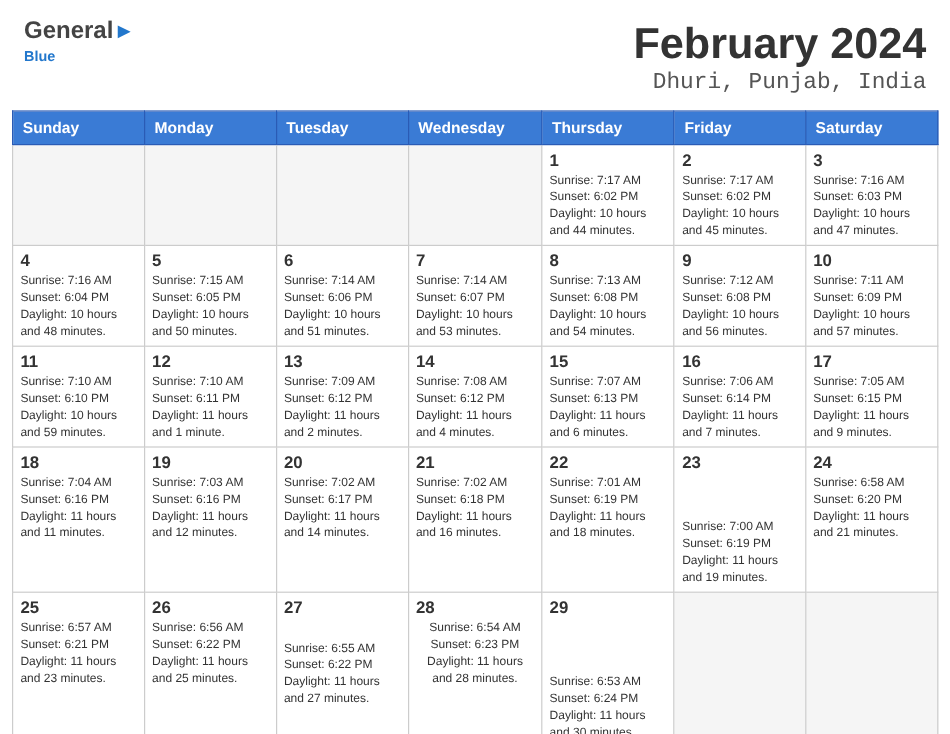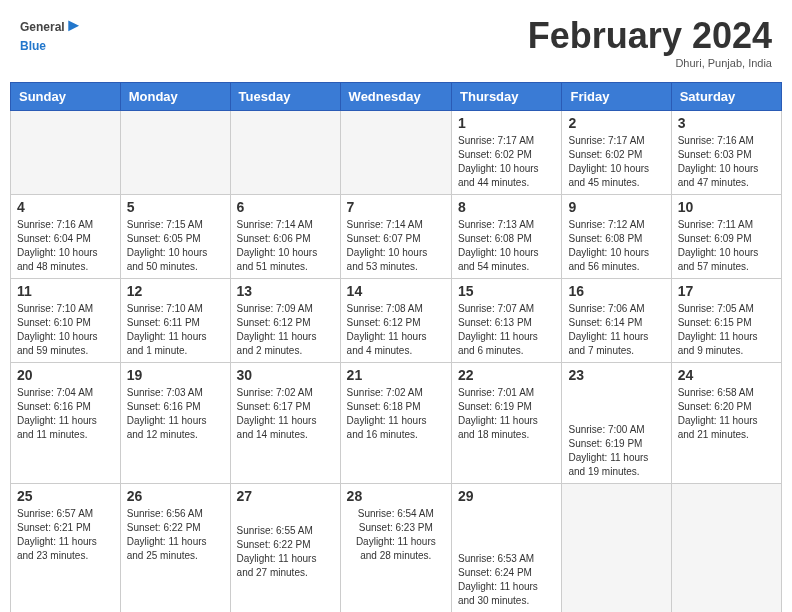--- a/index.html
+++ b/index.html
@@ -19,22 +19,23 @@
     }
     .title-area {
       text-align: right;
     }
     .month-title {
       font-size: 36px;
       font-weight: bold;
       color: #333;
     }
     .location {
-      font-size: 11px;
+      font-size: 19px;
       color: #555;
+      font-family: Liberation Mono, monospace;
     }
     .calendar {
       width: 100%;
       border-collapse: collapse;
       font-size: 11px;
       border-radius: 18px;
     }
     .calendar th {
       background-color: #3a7bd5;
       color: #fff;
@@ -70,21 +71,21 @@
       display: flex;
       align-items: center;
     }
   </style>
 </head>
 <body>
 
 <div class="header">
   <div class="logo-wrapper">
     <div>
-      <span style="font-size:12px;font-weight:bold;color:#444;">General</span><span style="color:#2277cc;font-size:18px;">►</span><br>
+      <span style="font-size:20px;font-weight:bold;color:#444;">General</span><span style="color:#2277cc;font-size:18px;">►</span><br>
       <span style="font-size:12px;font-weight:bold;color:#2277cc;">Blue</span>
     </div>
   </div>
   <div class="title-area">
     <div class="month-title">February 2024</div>
     <div class="location">Dhuri, Punjab, India</div>
   </div>
 </div>
 
 <table class="calendar">
@@ -224,35 +225,35 @@
         <td>
           <div class="day-number">17</div>
           <div class="day-info" style="white-space: pre-line;">Sunrise: 7:05 AM
 Sunset: 6:15 PM
 Daylight: 11 hours
 and 9 minutes.</div>
         </td>
       </tr>
       <tr>
         <td>
-          <div class="day-number">20</div>
+          <div class="day-number">18</div>
           <div class="day-info" style="white-space: pre-line;">Sunrise: 7:04 AM
 Sunset: 6:16 PM
 Daylight: 11 hours
 and 11 minutes.</div>
         </td>
         <td>
           <div class="day-number">19</div>
           <div class="day-info" style="white-space: pre-line;">Sunrise: 7:03 AM
 Sunset: 6:16 PM
 Daylight: 11 hours
 and 12 minutes.</div>
         </td>
         <td>
-          <div class="day-number">30</div>
+          <div class="day-number">20</div>
           <div class="day-info" style="white-space: pre-line;">Sunrise: 7:02 AM
 Sunset: 6:17 PM
 Daylight: 11 hours
 and 14 minutes.</div>
         </td>
         <td>
           <div class="day-number">21</div>
           <div class="day-info" style="white-space: pre-line;">Sunrise: 7:02 AM
 Sunset: 6:18 PM
 Daylight: 11 hours

